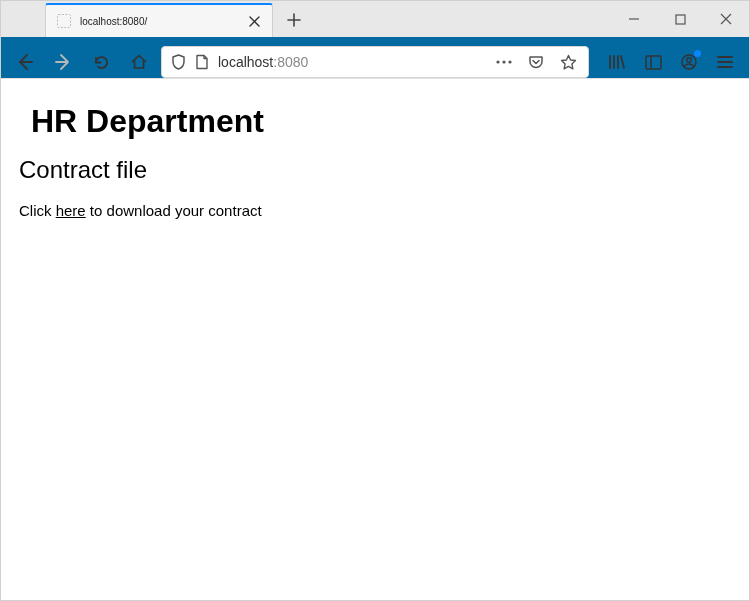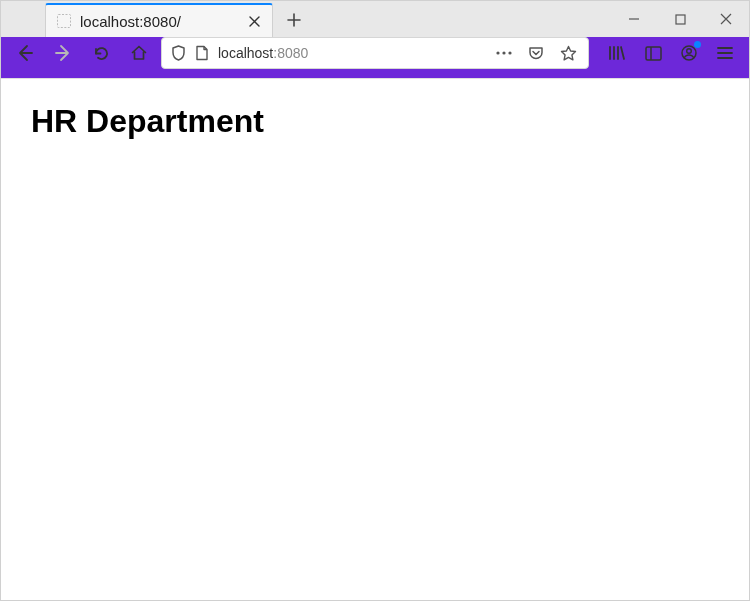--- a/index.html
+++ b/index.html
@@ -1,29 +1,29 @@
 <!DOCTYPE html>
 <html><head>
 <meta charset="utf-8">
 <style>
   * { box-sizing: border-box; }
   html, body { margin:0; padding:0; width:750px; height:601px; font-family:"Segoe UI",Arial,sans-serif; background:#fff; overflow:hidden; }
   .window { width:750px; height:601px; display:flex; flex-direction:column; border:1px solid #d0d0d0; }
   
   .tabstrip { height:36px; background:#e8e8e8; display:flex; align-items:flex-end; position:relative; }
   .tab-spacer { width:44px; height:100%; }
-  .tab { height:34px; width:228px; background:#f6f6f6; border:1px solid #d0d0d0; border-bottom:none; border-top:2px solid #0a84ff; border-top-left-radius:3px; border-top-right-radius:3px; display:flex; align-items:center; padding:0 10px; font-size:15px; color:#222; position:relative; }
+  .tab { height:34px; width:228px; background:#f6f6f6; border:1px solid #d0d0d0; border-bottom:none; border-top:2px solid #0a84ff; border-top-left-radius:3px; border-top-right-radius:3px; display:flex; align-items:center; padding:0 10px; font-size:10px; color:#222; position:relative; }
   .tab .fav { width:16px; height:16px; margin-right:8px; display:flex; align-items:center; justify-content:center; }
   .tab .title { flex:1; white-space:nowrap; overflow:hidden; text-overflow:ellipsis; }
   .tab .close { width:16px; height:16px; display:flex; align-items:center; justify-content:center; cursor:pointer; color:#333; }
   .newtab { width:30px; height:30px; display:flex; align-items:center; justify-content:center; cursor:pointer; color:#444; margin-left:6px; margin-bottom:2px; }
   .win-controls { position:absolute; right:0; top:0; height:36px; display:flex; align-items:center; }
   .win-btn { width:46px; height:36px; display:flex; align-items:center; justify-content:center; cursor:pointer; color:#555; }
   
-  .toolbar { height:42px; background:#6d28d9; border-bottom:1px solid #e0e0e0; display:flex; align-items:flex-start; padding:0 8px; gap:6px; }
+  .toolbar { height:42px; background:#0369a1; border-bottom:1px solid #e0e0e0; display:flex; align-items:flex-end; padding:0 8px; gap:6px; }
   .tbtn { width:32px; height:32px; border-radius:4px; display:flex; align-items:center; justify-content:center; cursor:pointer; color:#333; }
   .tbtn.disabled { color:#b7b7b7; cursor:default; }
   .urlbar { flex:1; height:32px; background:#fff; border:1px solid #d6d6d6; border-radius:4px; display:flex; align-items:center; padding:0 8px; gap:8px; color:#333; font-size:14px; }
   .urlbar .shield, .urlbar .pageicon { width:16px; height:16px; display:flex; align-items:center; justify-content:center; color:#555; }
   .urlbar .urltext { flex:1; white-space:nowrap; overflow:hidden; text-overflow:ellipsis; }
   .urlbar .urltext .dim { color:#888; }
   .urlbar .rbtn { width:24px; height:24px; display:flex; align-items:center; justify-content:center; cursor:pointer; color:#555; }
   .right-cluster { display:flex; align-items:center; gap:4px; margin-left:6px; }
   .acct { position:relative; }
   .acct .dot { position:absolute; top:4px; right:4px; width:7px; height:7px; background:#0a84ff; border-radius:50%; }
@@ -160,15 +160,19 @@
       <div class="tbtn">
         <svg width="16" height="14" viewBox="0 0 16 14">
             <path d="M1 2 H15 M1 7 H15 M1 12 H15" stroke="currentColor" stroke-width="1.8" stroke-linecap="round"></path>
           </svg>
       </div>
     </div>
   </div>
 
   <div class="content">
     <h1>HR Department</h1>
+    <h2>Contract file</h2>
+    <p>
+      <span>Click </span><a>here</a><span> to download your contract</span>
+    </p>
   </div>
 
 </div>
 
 </body></html>

